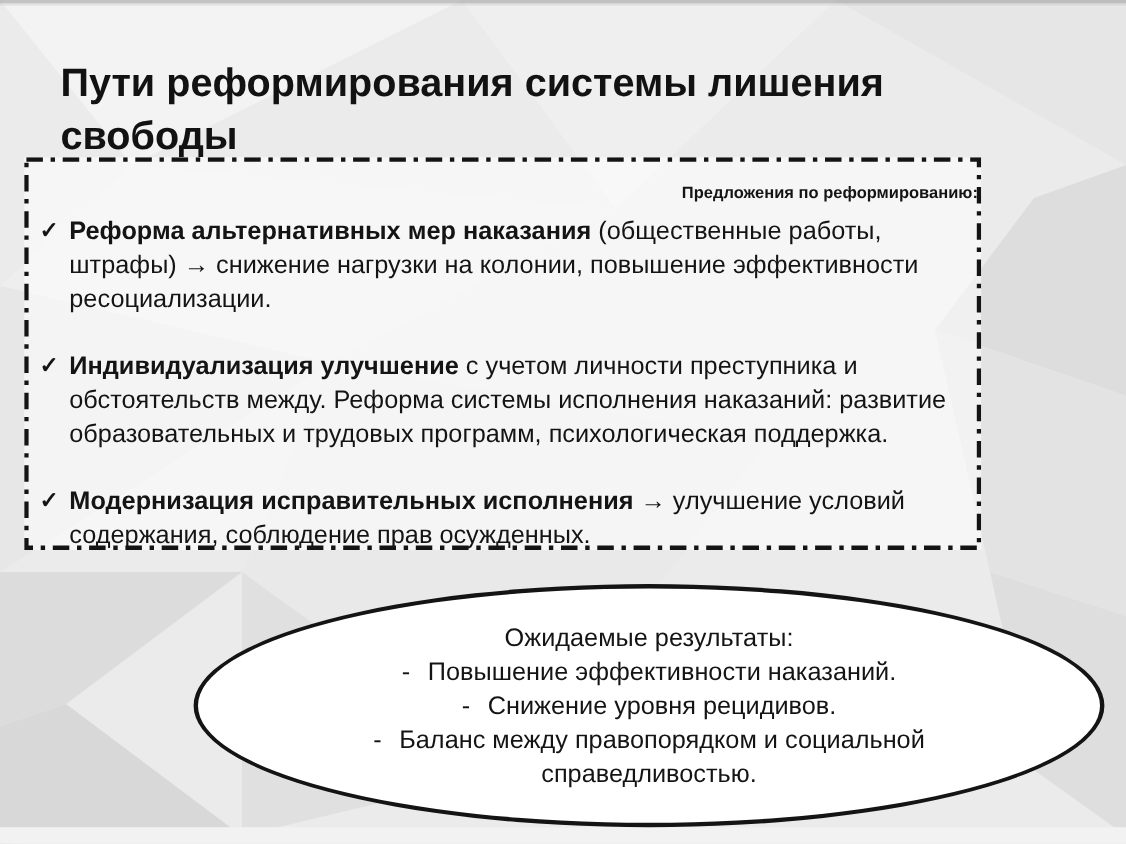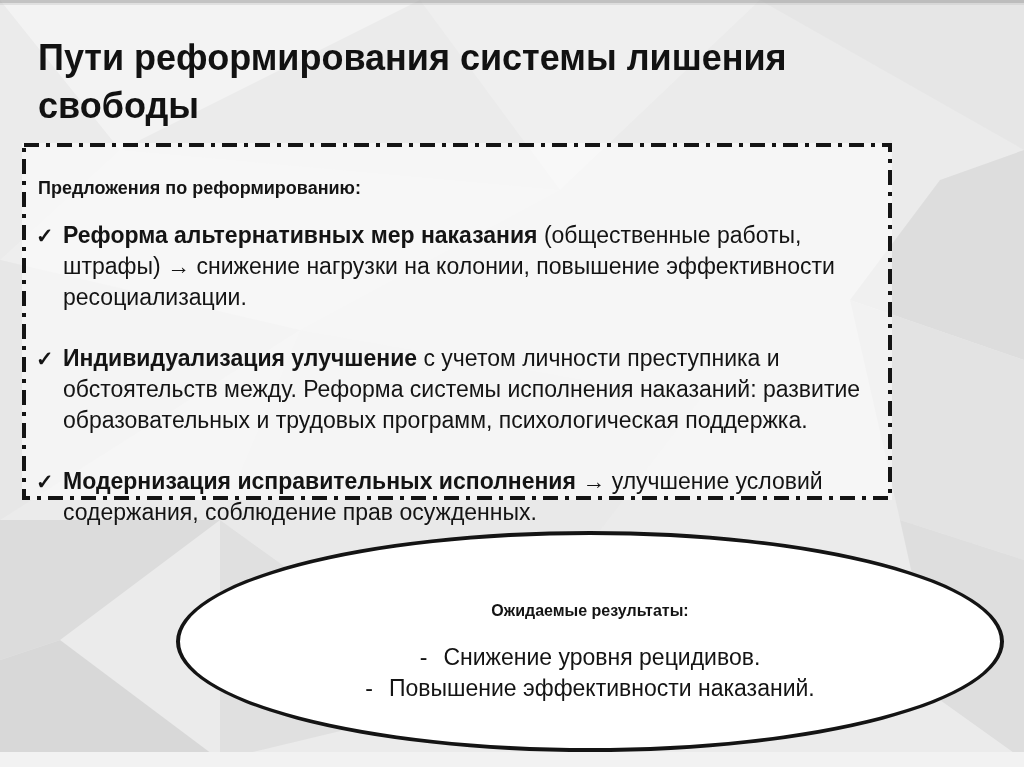--- a/index.html
+++ b/index.html
@@ -4,49 +4,49 @@
 <style>
   html,body{margin:0;padding:0;}
   .slide{
     position:relative; width:1024px; height:767px; overflow:hidden;
     background:#ebebeb; color:#141414;
     font-family:"Liberation Sans", sans-serif;
   }
   .bg-mesh{position:absolute; left:0; top:0; width:1024px; height:767px; display:block;}
 
   .title{
-    position:absolute; left:38px; top:34px; width:850px; margin:0;
+    position:absolute; left:38px; top:34px; width:850px; margin:17px;
     font-size:36px; line-height:1.32; font-weight:700; color:#121212;
   }
 
   .proposals-box{
     position:absolute; left:22px; top:143px; width:870px; height:357px;
     box-sizing:border-box; padding:14px 0 0 0;
     background:rgba(255,255,255,0.55);
   }
   .dash-border{position:absolute; left:0; top:0; width:870px; height:357px; display:block; pointer-events:none;}
   .box-heading{
-    margin:16px; text-align:left;
-    font-size:18px; line-height:31px; font-weight:700;
+    margin:3px; text-align:right;
+    font-size:15px; line-height:31px; font-weight:700;
   }
   .checklist{margin:0; padding:0 20px 0 8px; list-style:none;}
   .check-item{display:flex; margin:0 0 30px 0; font-size:23px; line-height:31px;}
   .check-item:last-child{margin-bottom:0;}
   .check{flex:none; width:27px; margin-left:6px; font-weight:700; font-size:21px; line-height:31px;}
   .item-text{flex:1;}
   .item-text b{font-weight:700;}
 
   .results-ellipse{
     position:absolute; left:176px; top:531px; width:828px; height:221px;
     box-sizing:border-box; border:4px solid #141414; border-radius:50%;
     background:#ffffff;
     display:flex; align-items:center; justify-content:center;
   }
   .ellipse-inner{max-width:540px; text-align:center; font-size:23px; line-height:31px;}
-  .results-heading{margin:16px; font-size:16px; line-height:31px; font-weight:700;}
+  .results-heading{margin:0; font-size:23px; line-height:31px; font-weight:400;}
   .result-line .dash{margin-right:16px;}
 </style>
 </head>
 <body>
 
 <div class="slide">
 
   <svg class="bg-mesh" viewBox="0 0 1024 767" aria-hidden="true">
     <rect width="1024" height="767" fill="#ebebeb"></rect>
     <polygon points="0,0 420,0 120,150" fill="#f3f3f3"></polygon>
@@ -87,18 +87,19 @@
       <li class="check-item">
         <span class="check">✓</span>
         <span class="item-text"><b>Модернизация исправительных исполнения</b><span> → улучшение условий содержания, соблюдение прав осужденных.</span></span>
       </li>
     </ul>
   </section>
 
   <section class="results-ellipse">
     <div class="ellipse-inner">
       <h2 class="results-heading">Ожидаемые результаты:</h2>
+      <div class="result-line"><span class="dash">-</span><span>Повышение эффективности наказаний.</span></div>
       <div class="result-line"><span class="dash">-</span><span>Снижение уровня рецидивов.</span></div>
-      <div class="result-line"><span class="dash">-</span><span>Повышение эффективности наказаний.</span></div>
+      <div class="result-line"><span class="dash">-</span><span>Баланс между правопорядком и социальной справедливостью.</span></div>
     </div>
   </section>
 
 </div>
 
 </body></html>

